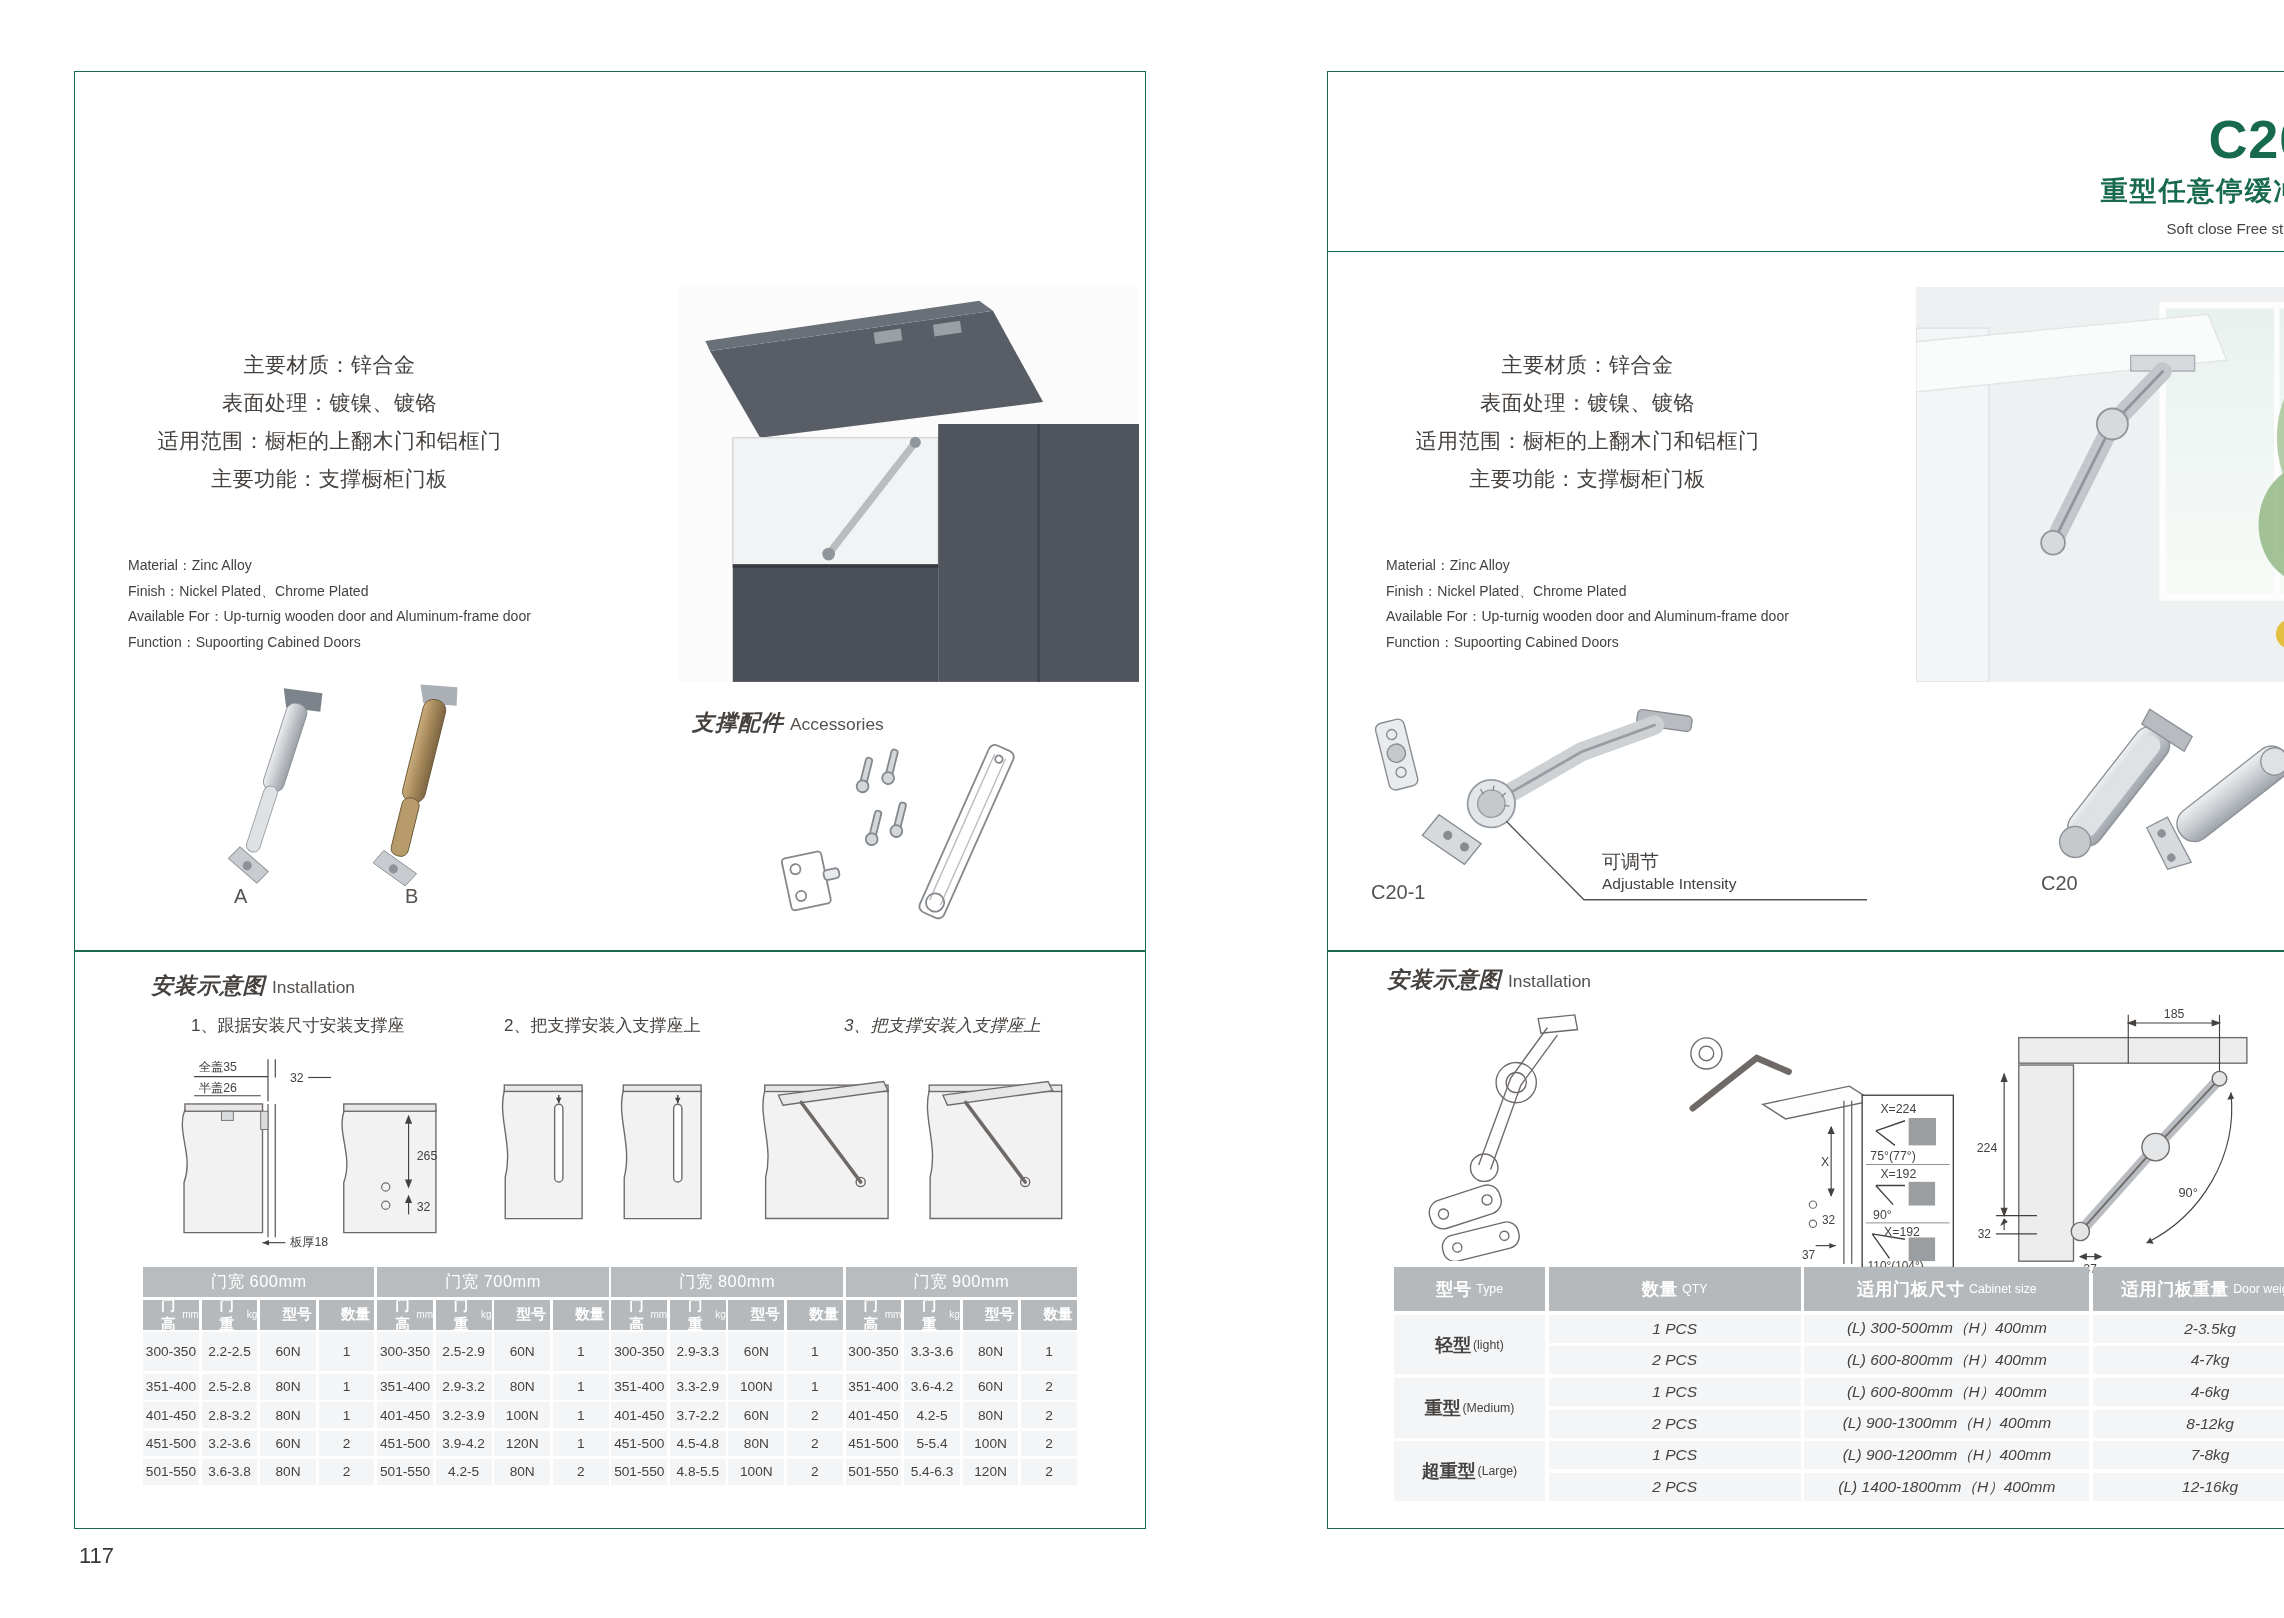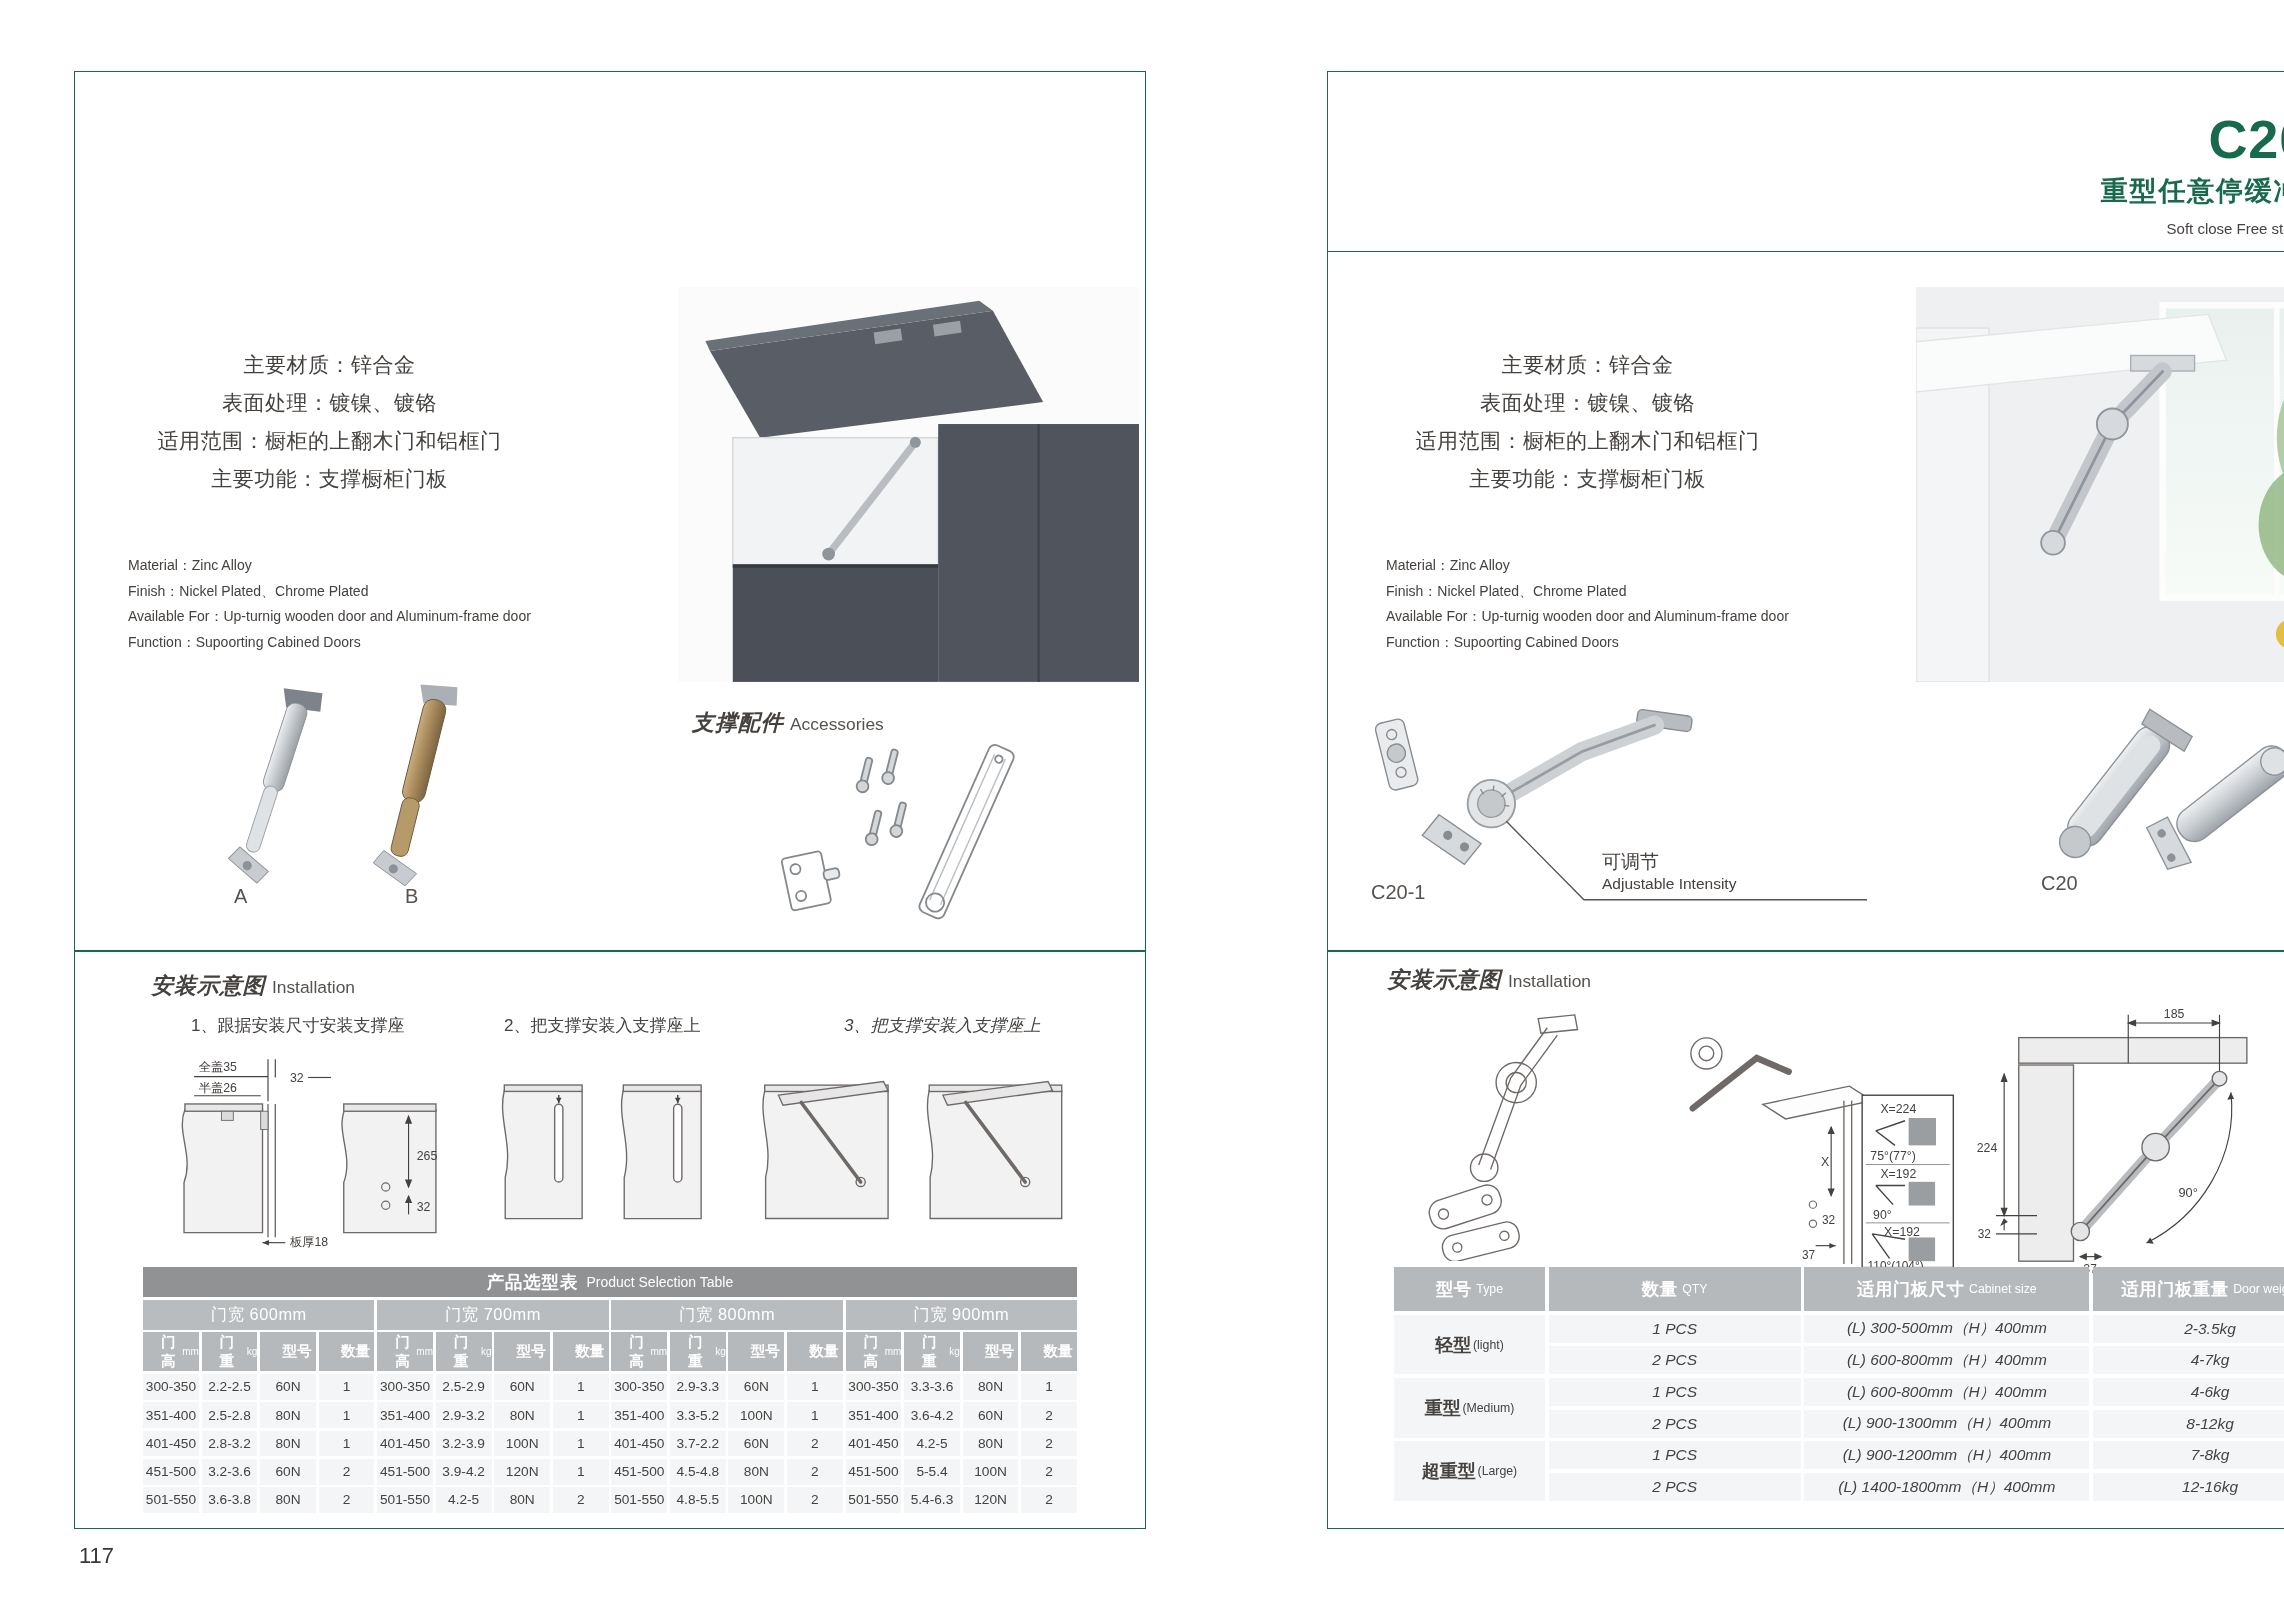--- a/index.html
+++ b/index.html
@@ -253,24 +253,20 @@
       <polygon points="60,70 290,40 300,60 70,92" fill="#e7e7e8" stroke="#6f6a67" stroke-width="3"></polygon>
       <line x1="110" y1="86" x2="240" y2="260" stroke="#6f6a67" stroke-width="8" stroke-linecap="round"></line>
       <circle cx="240" cy="260" r="10" fill="none" stroke="#6f6a67" stroke-width="3"></circle>
       <polygon points="420,70 650,40 660,60 430,92" fill="#e7e7e8" stroke="#6f6a67" stroke-width="3"></polygon>
       <line x1="470" y1="86" x2="600" y2="260" stroke="#6f6a67" stroke-width="8" stroke-linecap="round"></line>
       <circle cx="600" cy="260" r="10" fill="none" stroke="#6f6a67" stroke-width="3"></circle>
     </svg>
 
     <div class="lt-wrap">
       <div class="lt-grid">
-          <div class="lt-title">
-            <span class="t-cn">产品选型表</span>
-            <span class="t-en">Product Selection Table</span>
-          </div>
           <div class="lt-group">门宽 600mm</div>
           <div class="lt-group">门宽 700mm</div>
           <div class="lt-group">门宽 800mm</div>
           <div class="lt-group">门宽 900mm</div>
           <div class="lt-col">
             <span>门高</span>
             <span class="lt-unit">mm</span>
           </div>
           <div class="lt-col">
             <span>门重</span>
@@ -342,21 +338,21 @@
           <div class="lt-cell">1</div>
           <div class="lt-cell">351-400</div>
           <div class="lt-cell">2.5-2.8</div>
           <div class="lt-cell">80N</div>
           <div class="lt-cell">1</div>
           <div class="lt-cell">351-400</div>
           <div class="lt-cell">2.9-3.2</div>
           <div class="lt-cell">80N</div>
           <div class="lt-cell">1</div>
           <div class="lt-cell">351-400</div>
-          <div class="lt-cell">3.3-5.2</div>
+          <div class="lt-cell">3.3-2.9</div>
           <div class="lt-cell">100N</div>
           <div class="lt-cell">1</div>
           <div class="lt-cell">351-400</div>
           <div class="lt-cell">3.6-4.2</div>
           <div class="lt-cell">60N</div>
           <div class="lt-cell">2</div>
           <div class="lt-cell">401-450</div>
           <div class="lt-cell">2.8-3.2</div>
           <div class="lt-cell">80N</div>
           <div class="lt-cell">1</div>

